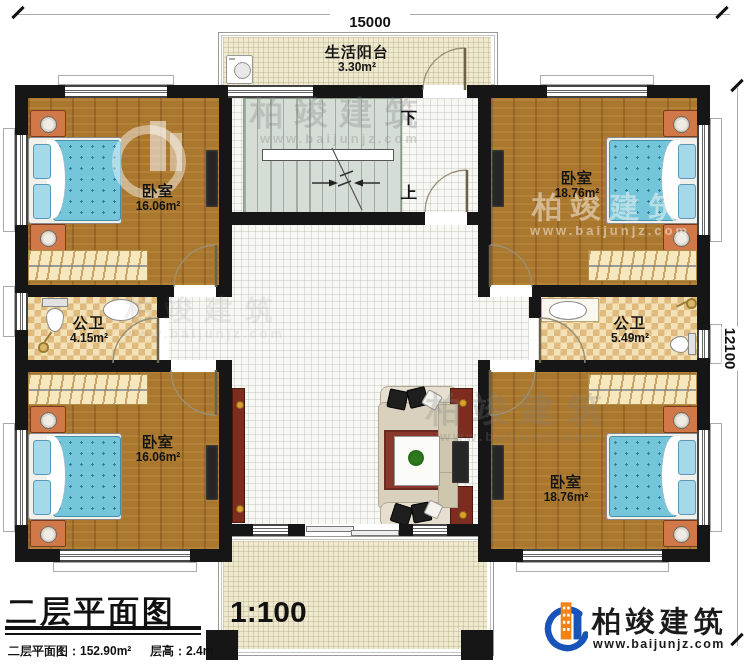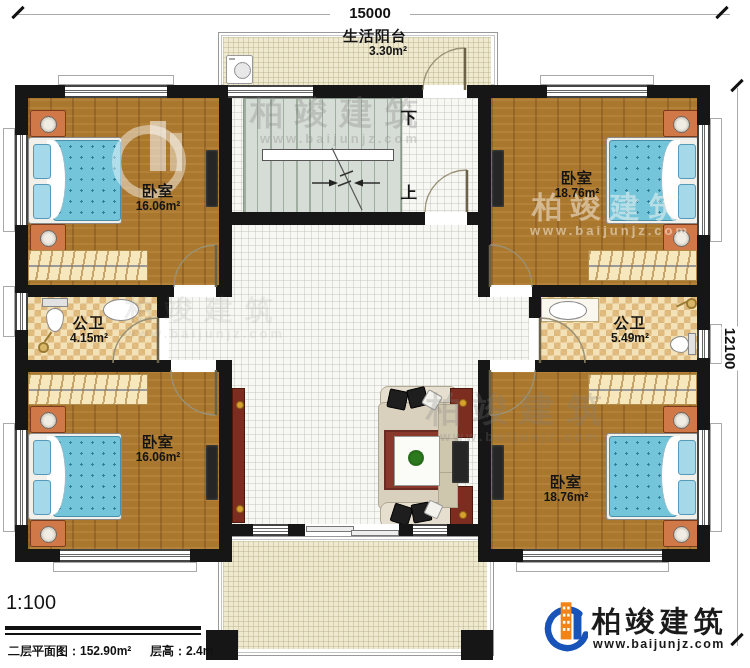--- a/index.html
+++ b/index.html
@@ -69,21 +69,21 @@
   .wm-light{color:rgba(255,250,242,.9);}
   .wm-name{font-size:33px;letter-spacing:12px;line-height:1.1;}
   .wm-url{font-size:13px;letter-spacing:3px;}
   
   .dimline{position:absolute;background:#ababab;z-index:38;}
   .tick{position:absolute;width:16px;height:3px;background:#111;transform:rotate(-45deg);z-index:39;}
   .dimtext{position:absolute;background:#fff;color:#111;font-weight:bold;font-size:15px;text-align:center;z-index:39;}
   
   .title-row{position:absolute;left:6px;top:591px;display:flex;align-items:baseline;gap:14px;z-index:40;color:#111;}
   .tb-title{font-size:31px;font-weight:bold;letter-spacing:3px;}
-  .tb-scale{font-size:20px;font-weight:normal;}
+  .tb-scale{font-size:30px;font-weight:bold;margin-left:40px;}
   .rule{position:absolute;background:#111;z-index:40;}
   .tb-info{position:absolute;font-size:12px;font-weight:bold;color:#111;z-index:40;white-space:nowrap;}
   .logo-name{position:absolute;left:592px;top:602px;font-size:29px;font-weight:bold;letter-spacing:5px;color:#1a1a1a;z-index:40;white-space:nowrap;}
   .logo-url{position:absolute;left:593px;top:637px;font-size:12.5px;font-weight:bold;letter-spacing:1.5px;color:#1a1a1a;z-index:40;white-space:nowrap;}
   .fixture{position:absolute;z-index:12;box-sizing:border-box;}
 </style>
 </head>
 <body>
 
 <div class="plan">
@@ -295,21 +295,21 @@
     <g>
       <line x1="332" y1="148" x2="362" y2="210" stroke="#555" stroke-width="1.2"></line>
       <path d="M340,176 l13,-5 M338,186 l13,-5" stroke="#333" stroke-width="1.4" fill="none"></path>
       <line x1="312" y1="183" x2="330" y2="183" stroke="#222" stroke-width="1.4"></line>
       <path d="M338,183 l-9,-3.5 v7 z" fill="#222"></path>
       <line x1="380" y1="183" x2="362" y2="183" stroke="#222" stroke-width="1.4"></line>
       <path d="M354,183 l9,-3.5 v7 z" fill="#222"></path>
     </g>
   </svg>
 
-  <div class="room-label" style="left:307px;top:28px;width:100px;text-align:right;">
+  <div class="room-label" style="left:307px;top:44px;width:100px;">
     <div class="rname">生活阳台</div>
     <div class="rarea">3.30m²</div>
   </div>
   <div class="udlabel" style="left:396px;top:108px;width:26px;">下</div>
   <div class="udlabel" style="left:396px;top:183px;width:26px;">上</div>
   <div class="room-label" style="left:118px;top:183px;width:80px;">
     <div class="rname">卧室</div>
     <div class="rarea">16.06m²</div>
   </div>
   <div class="room-label" style="left:537px;top:170px;width:80px;">
@@ -354,24 +354,25 @@
     <div class="abs" style="left:38px;top:6px;width:16px;height:50px;background:rgba(255,255,255,.55);"></div>
     <div class="abs" style="left:58px;top:18px;width:12px;height:38px;background:rgba(255,255,255,.45);"></div>
   </div>
 
   <div class="dimline" style="left:18px;top:14px;width:712px;height:1px;"></div>
   <div class="dimline" style="left:737px;top:88px;width:1px;height:558px;"></div>
   <div class="tick" style="left:10px;top:11px;"></div>
   <div class="tick" style="left:714px;top:11px;"></div>
   <div class="tick" style="left:729px;top:84px;"></div>
   <div class="tick" style="left:729px;top:638px;"></div>
-  <div class="dimtext" style="left:330px;top:4px;width:80px;">15000</div>
+  <div class="dimtext" style="left:330px;top:13px;width:80px;">15000</div>
   <div class="dimtext" style="left:708px;top:340px;width:44px;transform:rotate(90deg);">12100</div>
 
   <div class="title-row">
+    <span class="tb-title">二层平面图</span>
     <span class="tb-scale">1:100</span>
   </div>
   <div class="rule" style="left:5px;top:626px;width:196px;height:4px;"></div>
   <div class="rule" style="left:5px;top:633px;width:196px;height:2px;"></div>
   <div class="tb-info" style="left:8px;top:643px;">二层平面图：152.90m²</div>
   <div class="tb-info" style="left:150px;top:643px;">层高：2.4m</div>
 
   <svg class="abs" style="left:542px;top:598px;z-index:40;" width="46" height="60" viewBox="0 0 64 84">
     <path d="M52,22 A27,27 0 1 0 61,51" stroke="#1753b8" stroke-width="9" fill="none" stroke-linecap="round"></path>
     <rect x="26" y="6" width="15" height="52" fill="#f08418"></rect>

